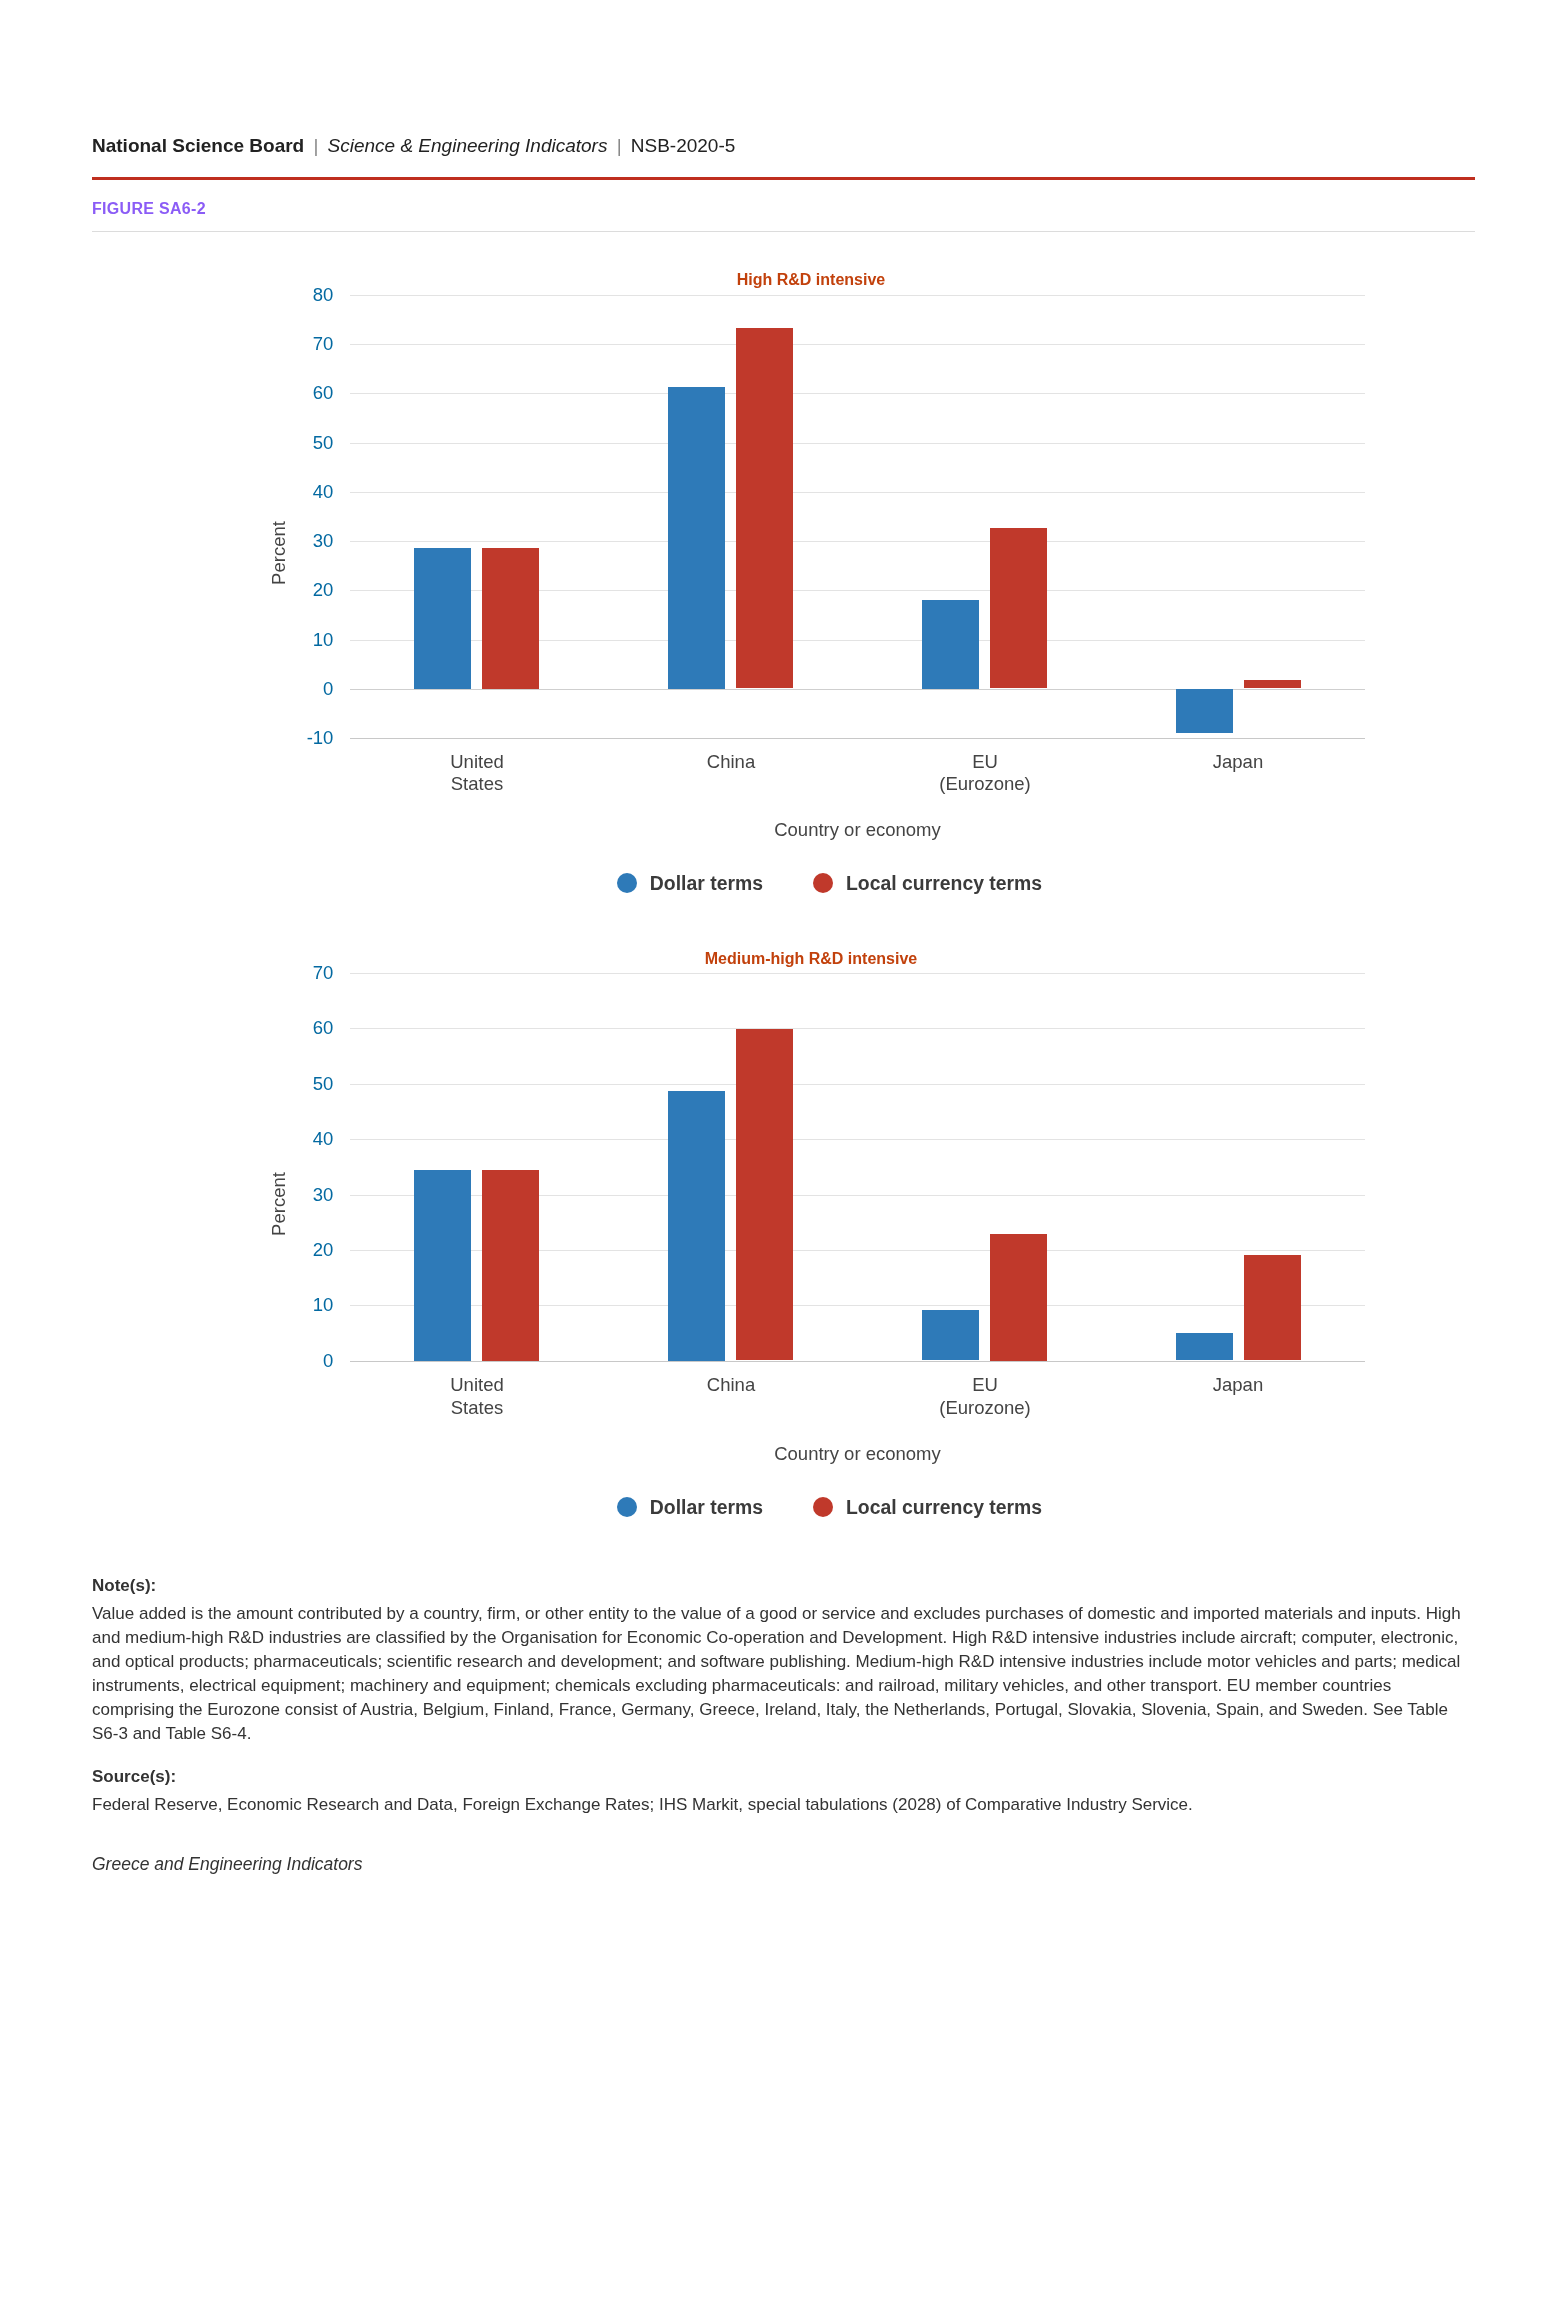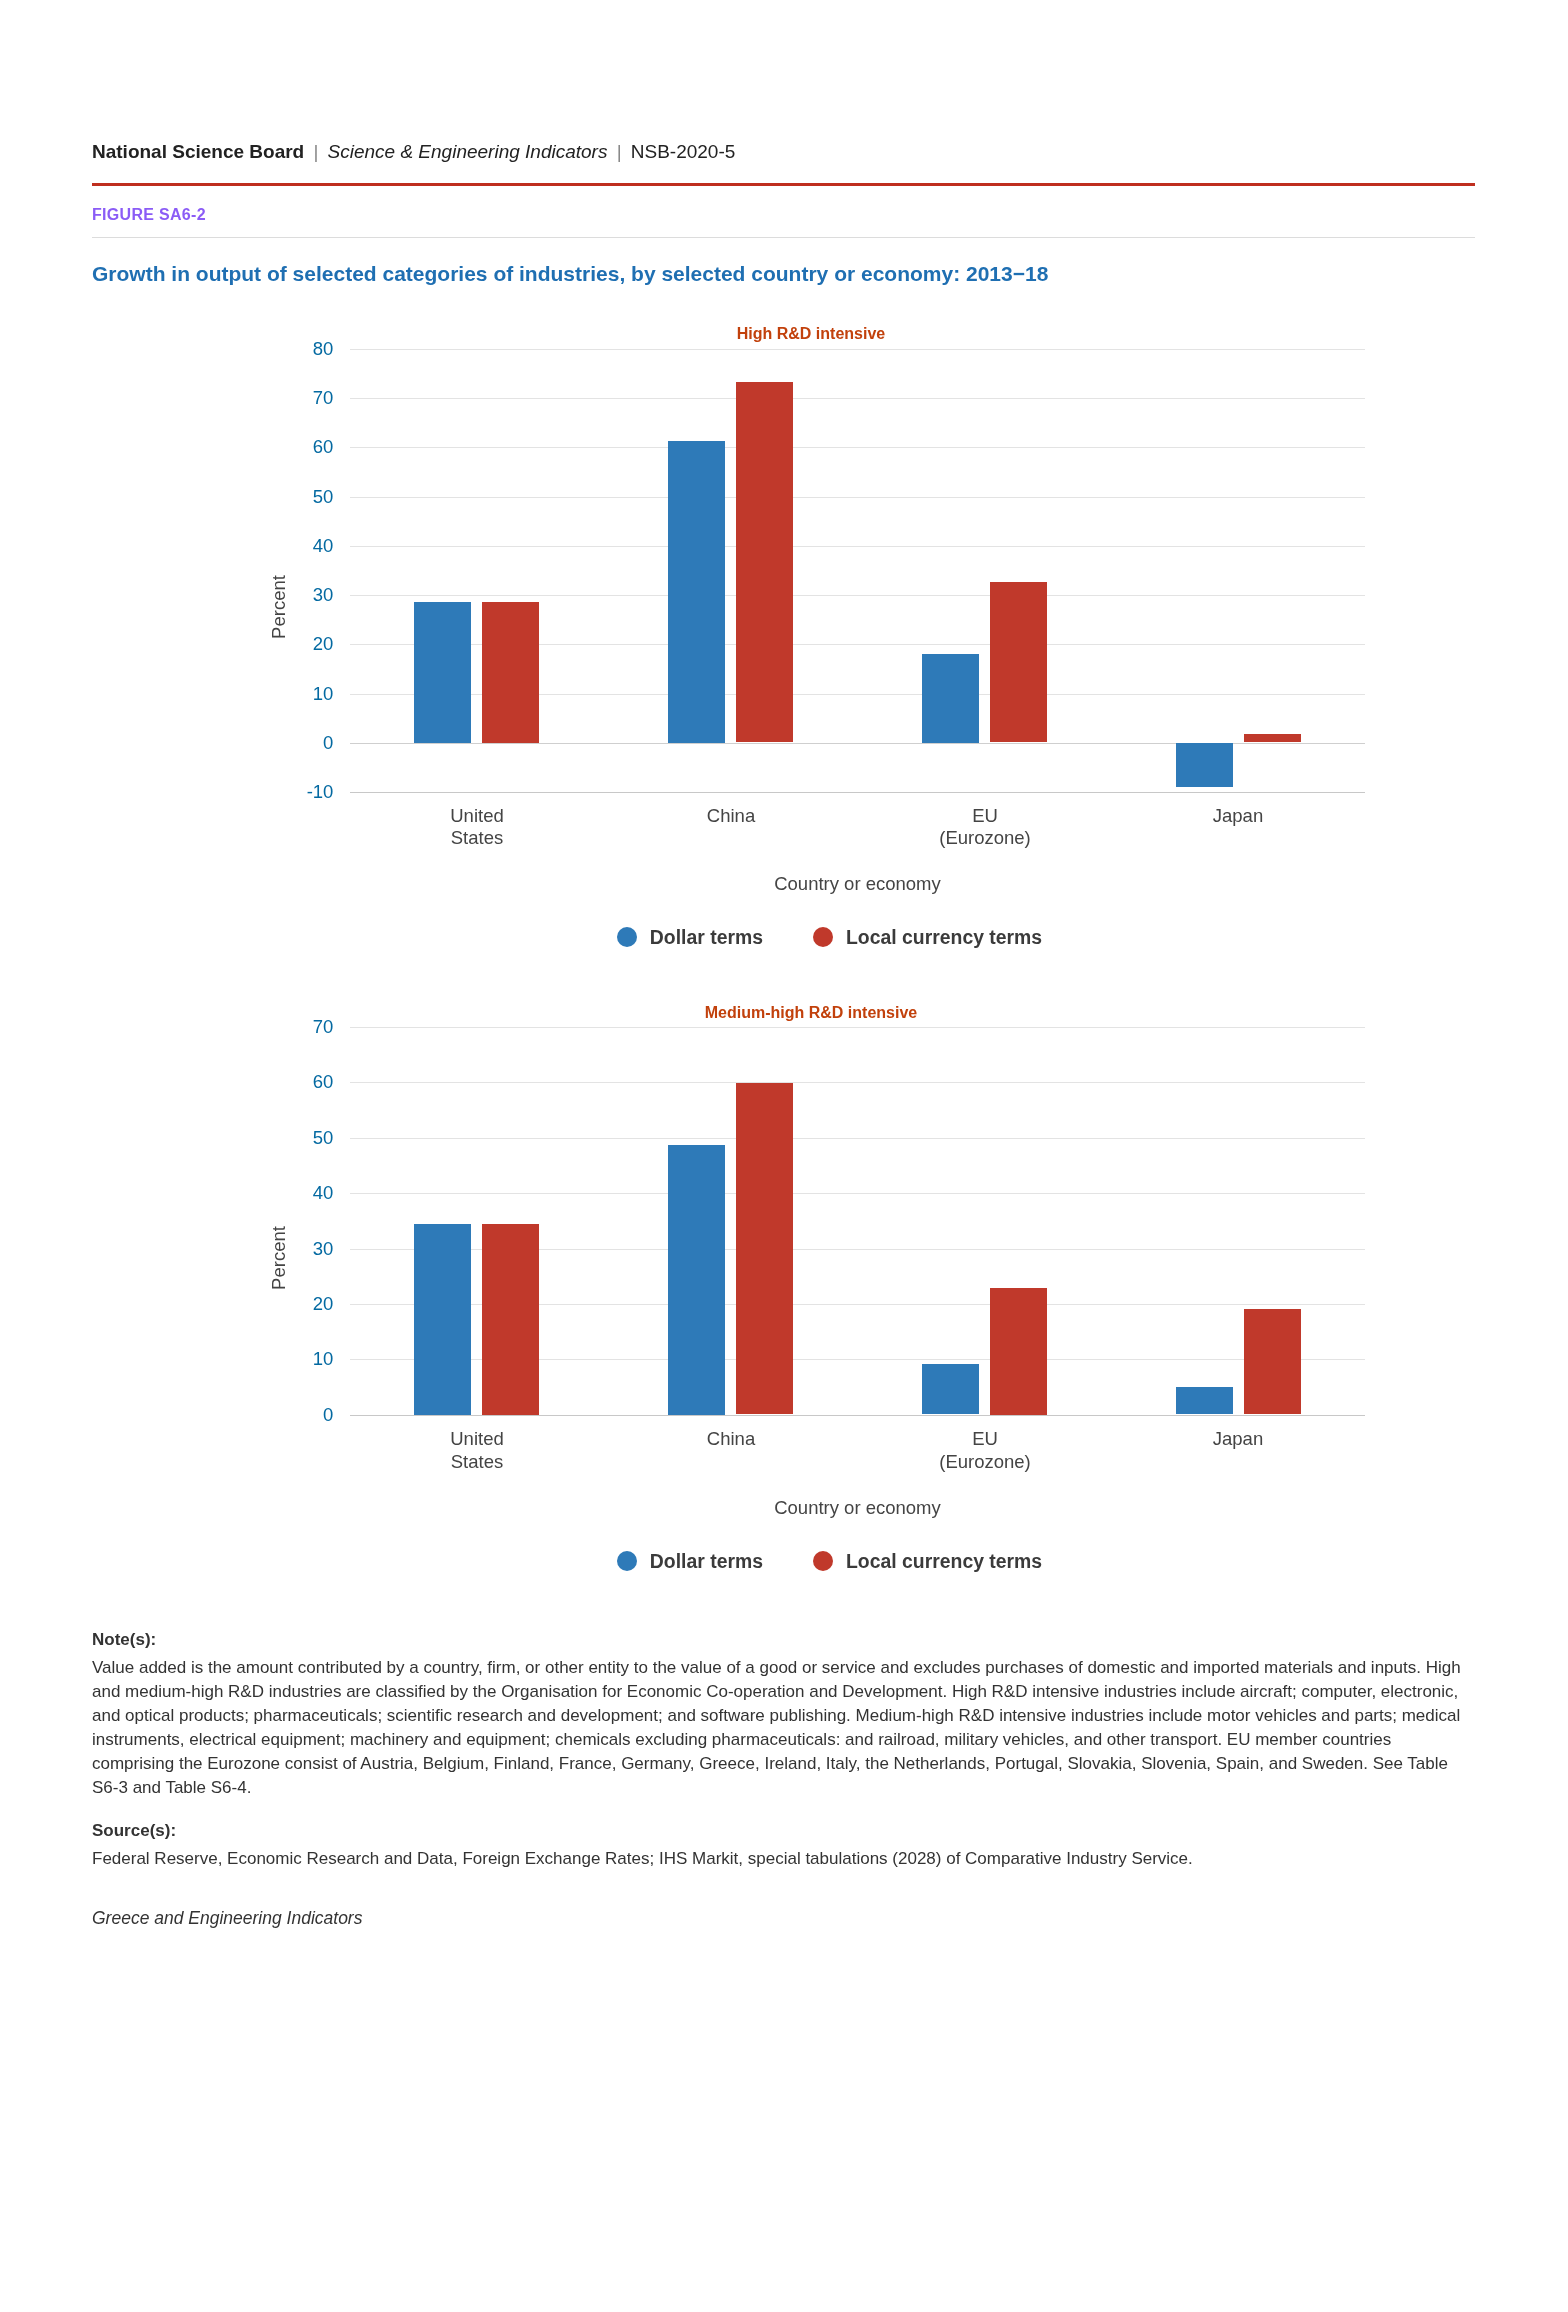--- a/index.html
+++ b/index.html
@@ -10,21 +10,21 @@
   body {
     width: 1569px;
     min-height: 2313px;
     font-family: "Liberation Sans", sans-serif;
     color: #333333;
     -webkit-font-smoothing: antialiased;
   }
   .page {
     width: 1567px;
     box-sizing: border-box;
-    padding: 16px 92px;
+    padding: 10px 92px;
   }
   
   .header {
     padding-top: 92px;
     font-size: 19px;
     color: #222;
     display: flex;
     align-items: baseline;
     gap: 9.2px;
   }
@@ -174,21 +174,20 @@
     <span class="sep">|</span>
     <span class="pub">Science &amp; Engineering Indicators</span>
     <span class="sep">|</span>
     <span class="num">NSB-2020-5</span>
   </div>
 
   <div class="rule"></div>
 
   <div class="fig-label">FIGURE SA6-2</div>
   <div class="fig-rule"></div>
-  <div class="fig-title">Growth in output of selected categories of industries, by selected country or economy: 2013−18</div>
 
   <div class="chart-block">
     <div class="chart-title">High R&amp;D intensive</div>
     <div class="plot-wrap">
       <div class="ylabel">Percent</div>
       <div class="plot-area" id="plot0" style="height:443px;">
           <div class="gridline" style="top: 443px;"></div>
           <div class="ytick" style="top: 443px;">-10</div>
           <div class="gridline zero" style="top: 394px;"></div>
           <div class="ytick" style="top: 394px;">0</div>

